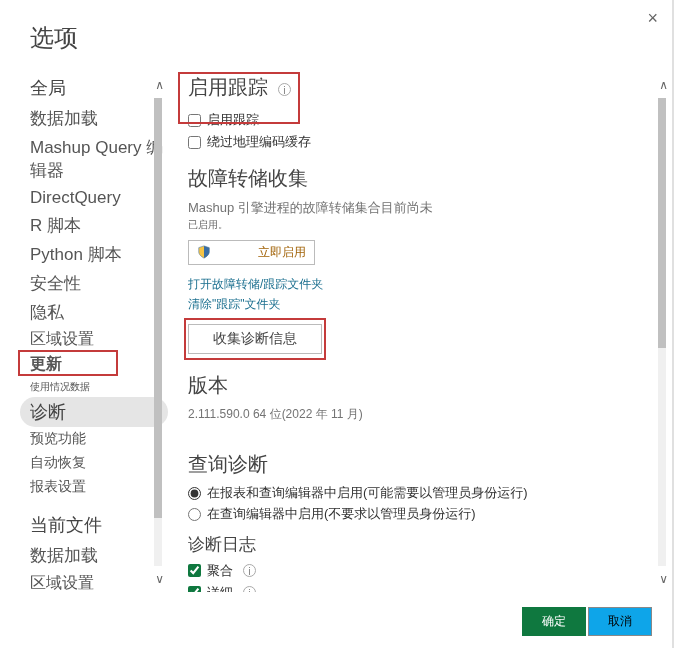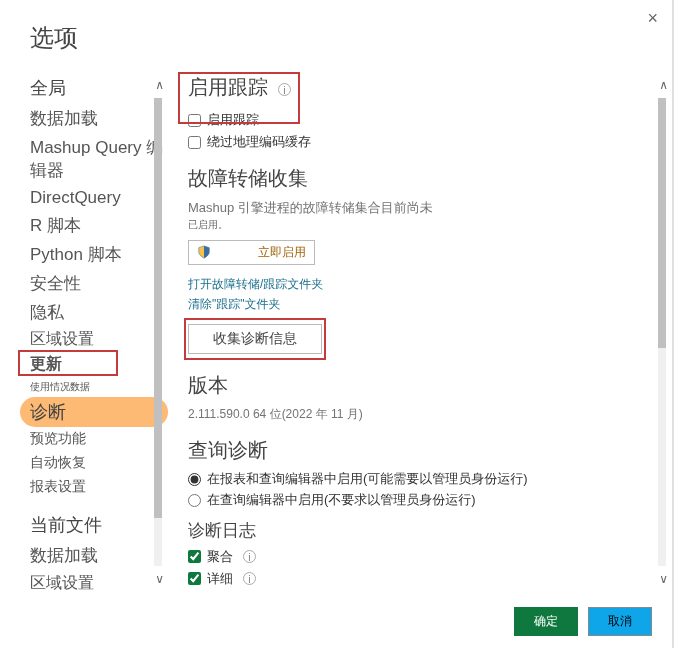--- a/index.html
+++ b/index.html
@@ -61,21 +61,21 @@
   .nav-item {
     font-size: 17px;
     color: #555;
     padding: 3px 0;
     cursor: pointer;
     font-weight: 400;
   }
   .nav-item.selected {
     font-size: 18px;
     color: #444;
-    background: #fdba74;
+    background: #e5e5e5;
     margin-left: -10px;
     padding-left: 10px;
     border-radius: 15px;
   }
   .highlight-box {
     border: 2px solid #c43b3b;
     position: absolute;
     pointer-events: none;
   }
   .content {
@@ -182,21 +182,21 @@
     margin: 3px 0;
     font-size: 13px;
     color: #333;
   }
   .radio-row input { margin-right: 6px; margin-top: 3px; accent-color: #333; }
   .footer {
     position: absolute;
     bottom: 12px;
     right: 20px;
     display: flex;
-    gap: 10px;
+    gap: 2px;
   }
   .footer button {
     min-width: 64px;
     padding: 5px 14px;
     font-size: 12px;
     border: 1px solid #888;
     background: #0ea5e9;
     cursor: pointer;
   }
   .footer button.primary {
@@ -291,21 +291,21 @@
       <div style="position:relative; display:inline-block;">
         <div class="collect-btn">
           <span>收集诊断信息</span>
         </div>
         <div class="highlight-box" style="left:-4px; top:2px; right:-4px; bottom:2px;"></div>
       </div>
 
       <div class="sec-title" style="margin-top:10px;">版本</div>
       <div class="desc" style="font-size:12px;">2.111.590.0 64 位(2022 年 11 月)</div>
 
-      <div class="sec-title" style="margin-top:14px;">查询诊断</div>
+      <div class="sec-title" style="margin-top:28px;">查询诊断</div>
       <label class="radio-row">
         <input type="radio" name="qd" checked="" style="">
         <span>在报表和查询编辑器中启用(可能需要以管理员身份运行)</span>
       </label>
       <label class="radio-row">
         <input type="radio" name="qd" style="">
         <span>在查询编辑器中启用(不要求以管理员身份运行)</span>
       </label>
 
       <div class="sec-title" style="font-size:17px; margin-top:10px;">诊断日志</div>

